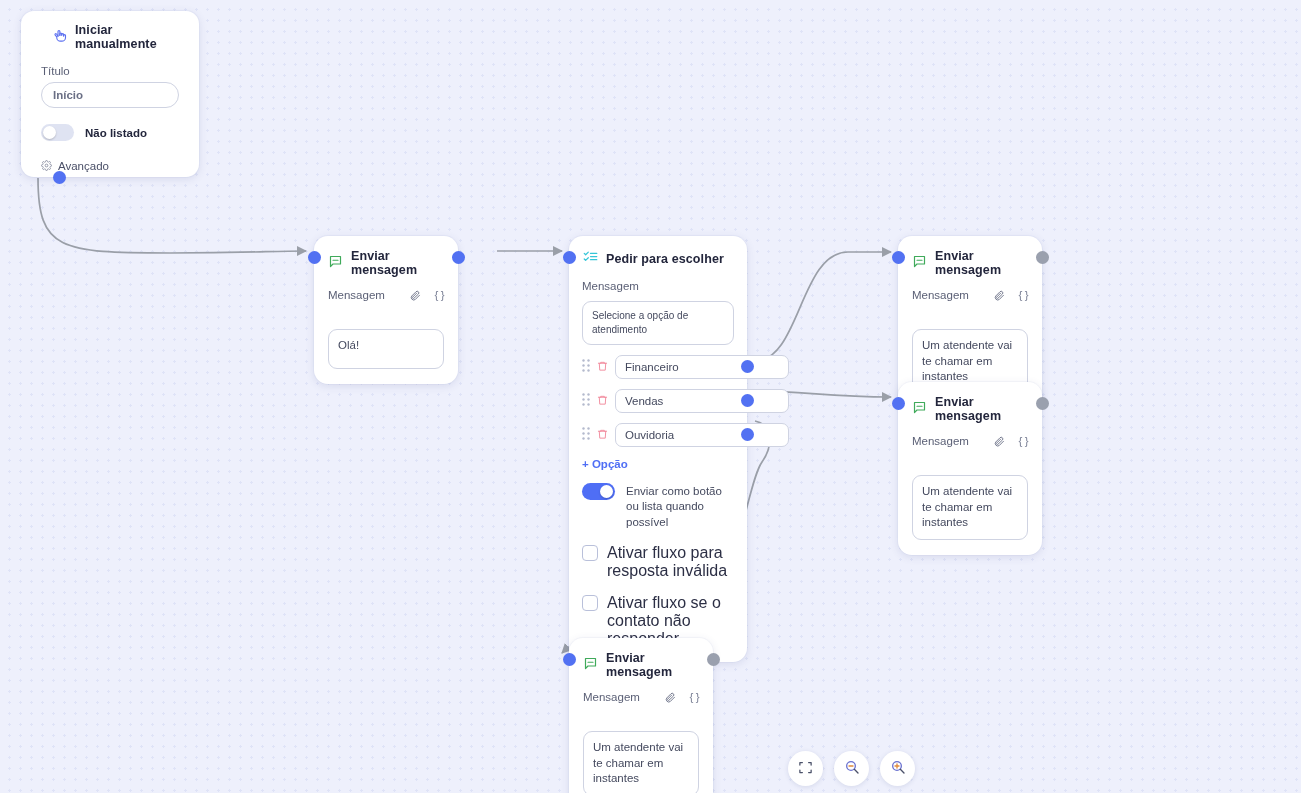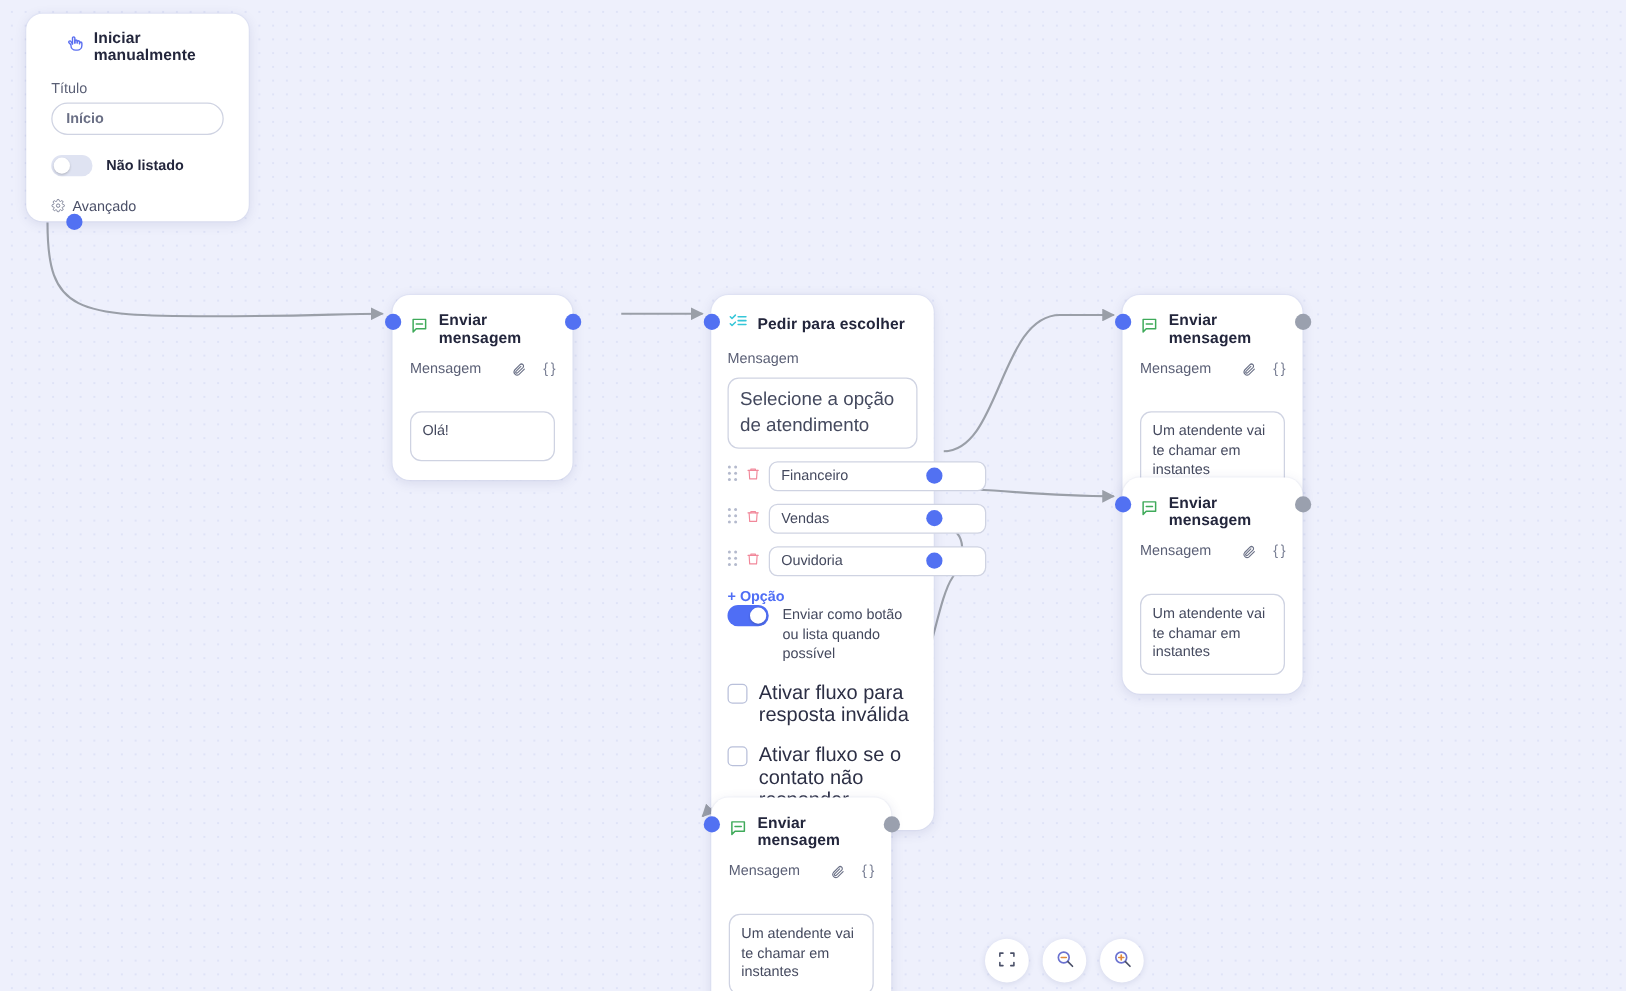--- a/index.html
+++ b/index.html
@@ -60,29 +60,29 @@
     border:1px solid #cfd3e2;border-radius:9px;background:#fff;
     font-size:11.5px;color:#44495e;line-height:1.35;padding:8px 9px;min-height:40px;
   }
 
   
   #choice-node{left:569px;top:236px;width:178px;}
   .choice-body{padding:12px 13px 14px 13px;}
   .choice-msg{
     margin-top:9px;box-sizing:border-box;width:100%;
     border:1px solid #cfd3e2;border-radius:9px;background:#fff;
-    font-size:15px;color:#44495e;line-height:1.38;padding:7px 9px;
+    font-size:10px;color:#44495e;line-height:1.38;padding:7px 9px;
   }
   .opt-row{display:flex;align-items:center;gap:7px;margin-top:10px;position:relative;}
   .opt-input{
     flex:1;box-sizing:border-box;border:1px solid #cfd3e2;border-radius:7px;background:#fff;
     font-family:inherit;font-size:11.5px;color:#44495e;padding:5px 9px;outline:none;
   }
   .add-opt{margin-top:11px;font-size:11.5px;font-weight:bold;color:#4f6ef5;cursor:pointer;}
-  .sw-row{display:flex;align-items:flex-start;gap:11px;}
+  .sw-row{display:flex;align-items:flex-start;gap:11px;margin-top:13px;}
   .sw-row .txt{font-size:11.5px;color:#44495e;line-height:1.35;padding-top:1px;}
   .chk{width:14px;height:14px;border-radius:4px;border:1.4px solid #b9c0da;background:#fff;flex:none;margin-top:1px;}
   .chk-row{display:flex;align-items:flex-start;gap:9px;margin-top:14px;}
 
   
   #controls{position:absolute;left:788px;top:751px;display:flex;gap:11px;z-index:8;}
   .ctrl-btn{
     width:35px;height:35px;border-radius:50%;background:#fff;border:none;
     box-shadow:0 1px 5px rgba(60,70,130,.14);
     display:flex;align-items:center;justify-content:center;cursor:pointer;padding:0;

